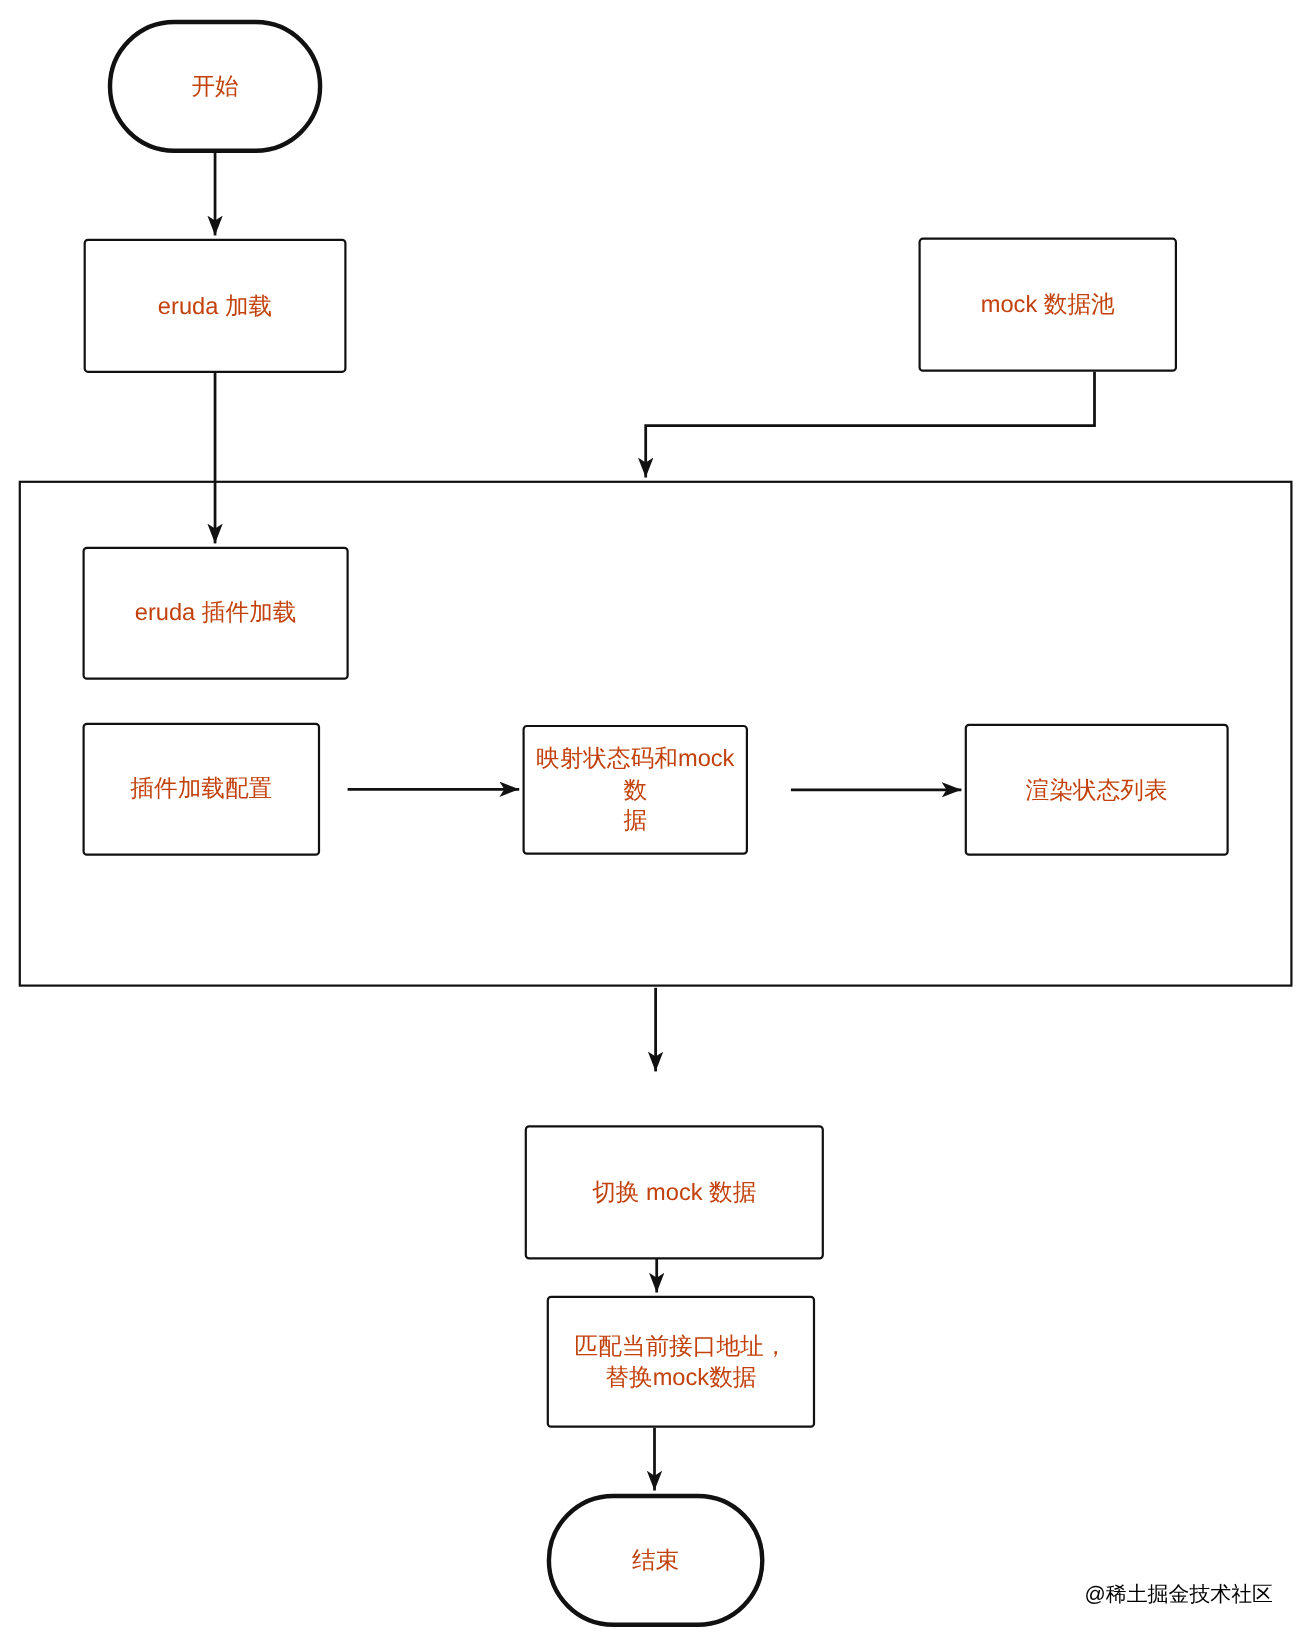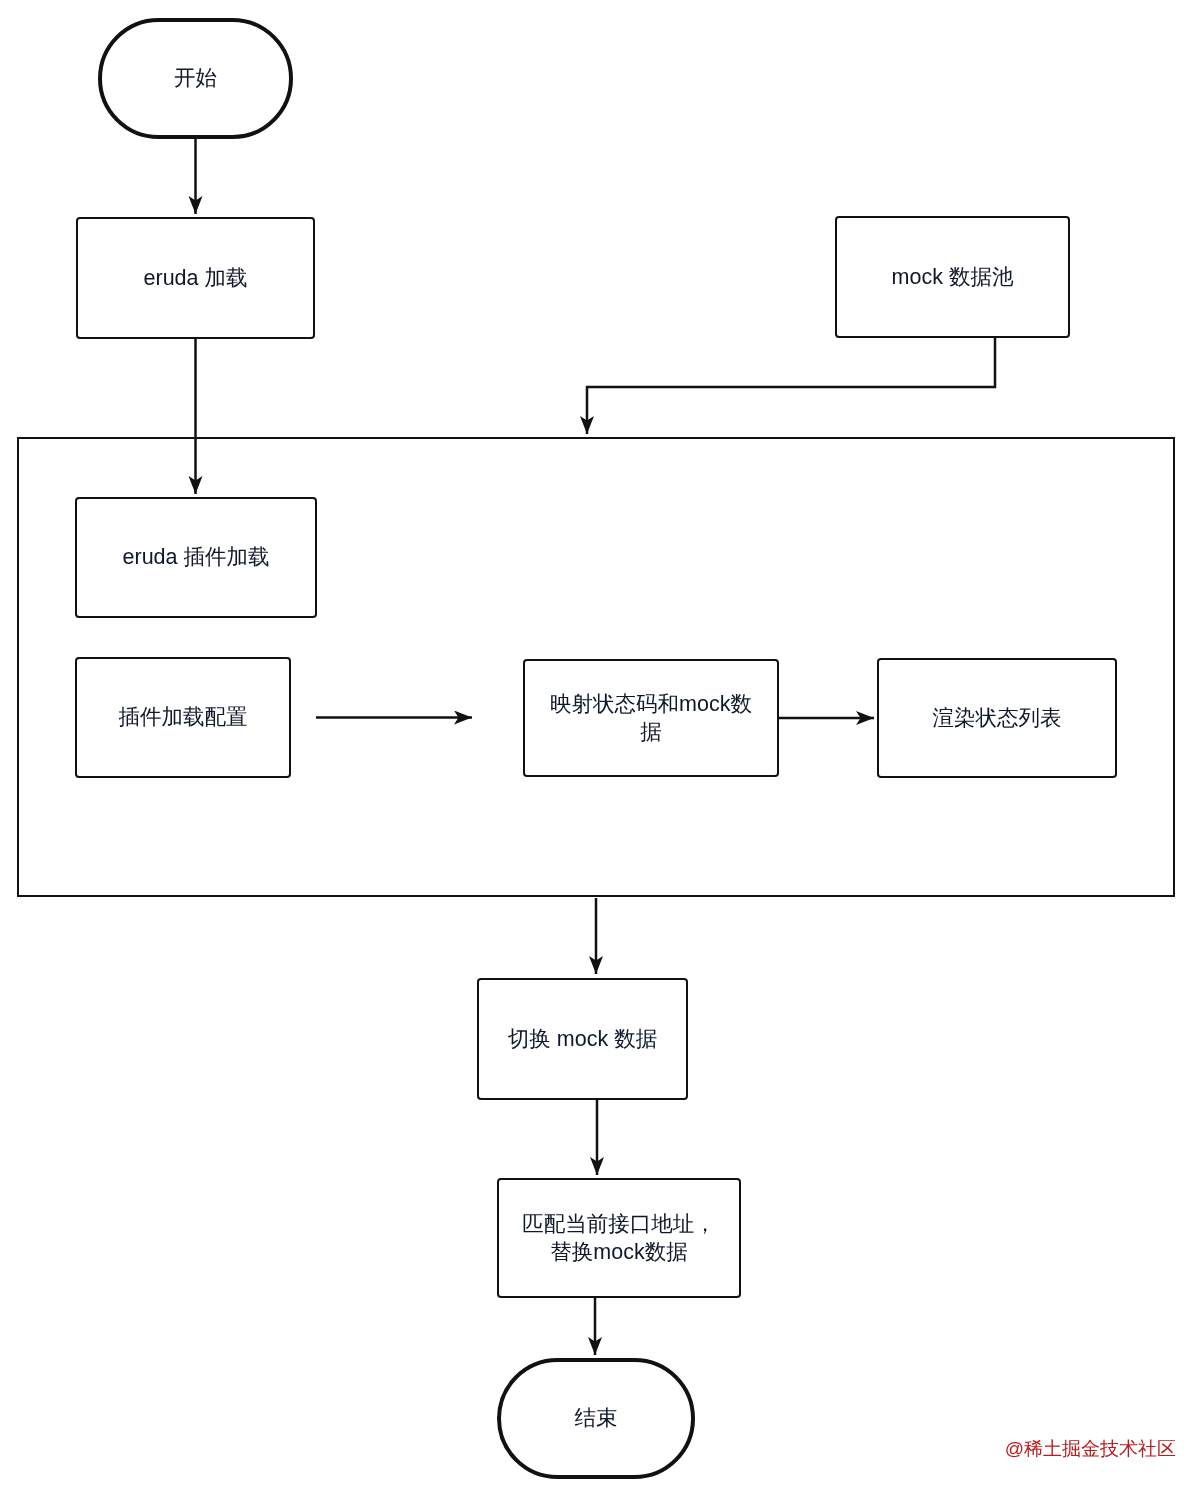--- a/index.html
+++ b/index.html
@@ -25,21 +25,21 @@
   }
   .node {
     position: absolute;
     box-sizing: border-box;
     display: flex;
     align-items: center;
     justify-content: center;
     text-align: center;
     background: #ffffff;
     border: 2.5px solid #111111;
-    color: #0f172a;
+    color: #c2410c;
     font-size: 21.5px;
     line-height: 1.32;
     z-index: 2;
   }
   .node.rect {
     border-radius: 4px;
   }
   .node.stadium {
     border-width: 4.5px;
     border-radius: 62px;
@@ -53,23 +53,23 @@
     box-sizing: border-box;
     border: 2.5px solid #111111;
     background: transparent;
     z-index: 1;
   }
   .watermark {
     position: absolute;
     left: 986px;
     top: 1436px;
     width: 190px;
-    color: #b91c1c;
+    color: #000000;
     font-size: 19px;
-    text-align: right;
+    text-align: left;
     z-index: 3;
   }
 </style>
 </head>
 <body>
 
 <div class="canvas">
 
   <svg class="edges" viewBox="0 0 1194 1496" xmlns="http://www.w3.org/2000/svg">
     <defs>
@@ -102,30 +102,30 @@
   </div>
 
   <div class="node rect" style="left:75px; top:497px; width:242px; height:121px;">
     <span class="label">eruda 插件加载</span>
   </div>
 
   <div class="node rect" style="left:75px; top:657px; width:216px; height:121px;">
     <span class="label">插件加载配置</span>
   </div>
 
-  <div class="node rect" style="left:475px; top:659px; width:256px; height:118px;margin-left:48px;">
+  <div class="node rect" style="left:475px; top:659px; width:205px; height:118px;">
     <span class="label">映射状态码和mock数
 据</span>
   </div>
 
   <div class="node rect" style="left:877px; top:658px; width:240px; height:120px;">
     <span class="label">渲染状态列表</span>
   </div>
 
-  <div class="node rect" style="left:477px; top:978px; width:211px; height:122px;">
+  <div class="node rect" style="left:477px; top:1023px; width:272px; height:122px;">
     <span class="label">切换 mock 数据</span>
   </div>
 
   <div class="node rect" style="left:473px; top:1178px; width:244px; height:120px;margin-left:24px;">
     <span class="label">匹配当前接口地址，
 替换mock数据</span>
   </div>
 
   <div class="node stadium" style="left:497px; top:1358px; width:198px; height:121px;text-align:right;">
     <span class="label">结束</span>

